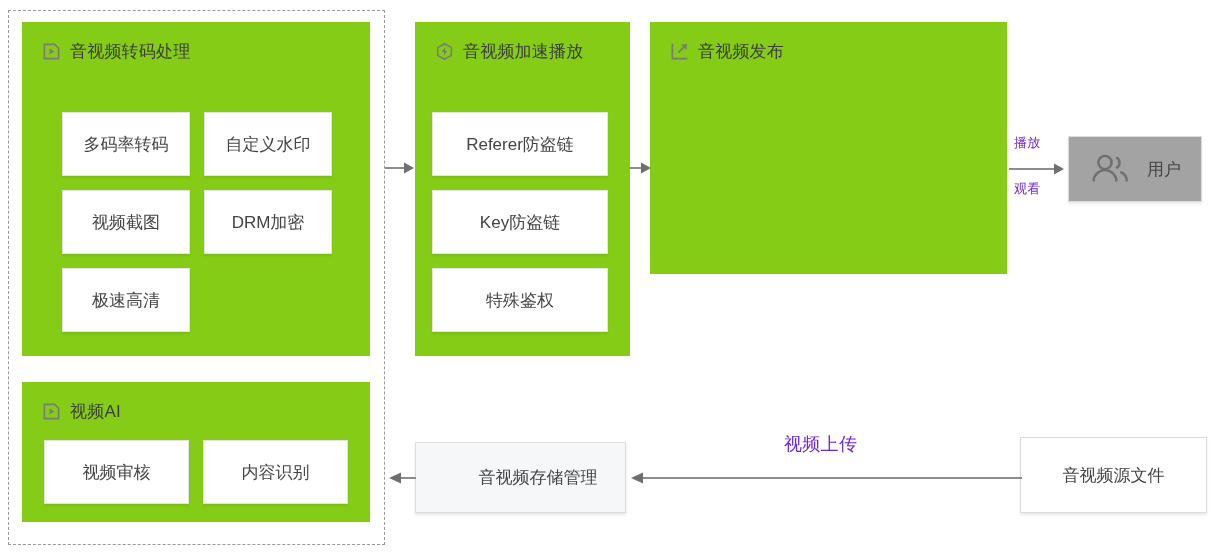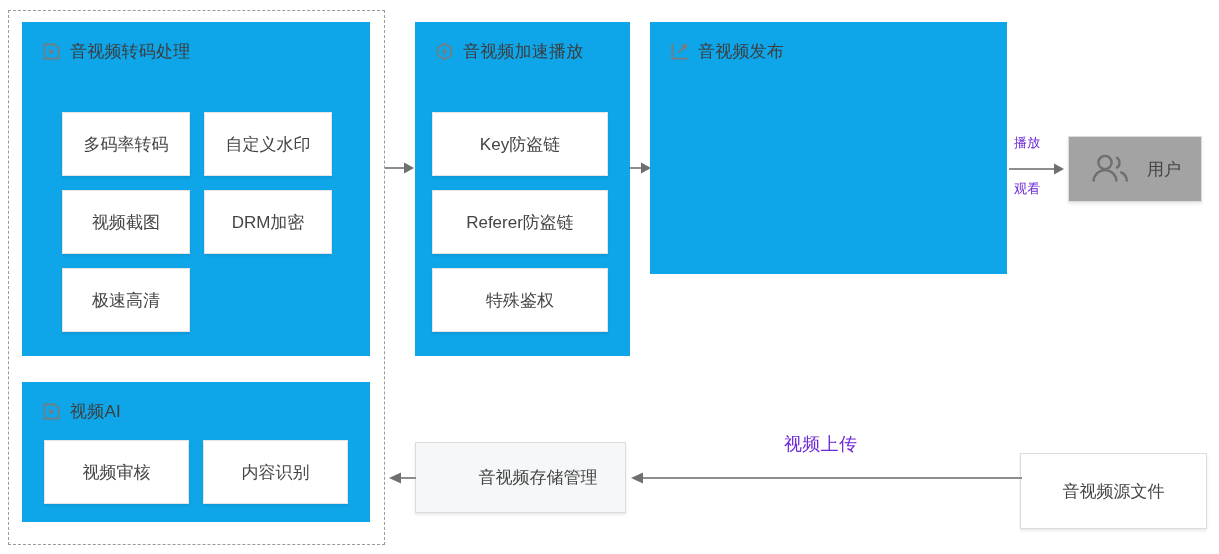--- a/index.html
+++ b/index.html
@@ -28,21 +28,21 @@
     width: 377px;
     height: 535px;
     border: 1px dashed #9a9a9a;
     box-sizing: border-box;
     background: transparent;
   }
 
   
   .panel {
     position: absolute;
-    background: #0ea5e9;
+    background: #84cc16;
     box-sizing: border-box;
   }
   .panel-head {
     position: absolute;
     left: 20px;
     top: 18px;
     display: flex;
     align-items: center;
     gap: 9px;
   }
@@ -150,22 +150,22 @@
 
   <div class="panel" style="left:415px; top:22px; width:215px; height:334px;">
     <div class="panel-head">
       <svg class="panel-icon" viewBox="0 0 24 24">
         <path d="M12 2.2 20.6 7.1 20.6 16.9 12 21.8 3.4 16.9 3.4 7.1 Z" fill="none" stroke="#7b7b7b" stroke-width="2"></path>
         <path d="M13 6.2 L8.4 12.6 L11.4 12.6 L10.9 17.6 L15.6 11.2 L12.5 11.2 Z" fill="#7b7b7b"></path>
       </svg>
       <span class="panel-title">音视频加速播放</span>
     </div>
     <div class="tiles" style="left:17px; top:90px; width:176px; gap:14px;">
+      <div class="tile" style="width:176px;height:64px;">Referer防盗链</div>
       <div class="tile" style="width:176px;height:64px;">Key防盗链</div>
-      <div class="tile" style="width:176px;height:64px;">Referer防盗链</div>
       <div class="tile" style="width:176px;height:64px;">特殊鉴权</div>
     </div>
   </div>
 
   <div class="panel" style="left:650px; top:22px; width:357px; height:252px;">
     <div class="panel-head">
       <svg class="panel-icon" viewBox="0 0 24 24">
         <path d="M3 3 L3 21 L21 21" fill="none" stroke="#7b7b7b" stroke-width="2.2" stroke-linecap="square"></path>
         <path d="M21 3 L10.5 13.5" fill="none" stroke="#7b7b7b" stroke-width="2.4"></path>
         <path d="M13.5 3 L21 3 L21 10.5 Z" fill="#7b7b7b"></path>
@@ -193,21 +193,21 @@
       <circle cx="16" cy="9.5" r="6.6" fill="none" stroke="#6f6f6f" stroke-width="2.4"></circle>
       <path d="M4.6 28.5 a11.4 11.4 0 0 1 22.8 0" fill="none" stroke="#6f6f6f" stroke-width="2.4"></path>
       <path d="M27.2 4.2 a6.2 6.2 0 0 1 0 11.0" fill="none" stroke="#6f6f6f" stroke-width="2.4"></path>
       <path d="M31.4 18.8 a10.2 10.2 0 0 1 6.4 9.7" fill="none" stroke="#6f6f6f" stroke-width="2.4"></path>
     </svg>
     <span class="u-label">用户</span>
   </div>
 
   <div class="plainbox grey" style="left:415px; top:442px; width:211px; height:71px;">音视频存储管理</div>
 
-  <div class="plainbox white" style="left:1020px; top:437px; width:187px; height:76px;margin-top:16px;">音视频源文件</div>
+  <div class="plainbox white" style="left:1020px; top:437px; width:187px; height:76px;">音视频源文件</div>
 
   <div class="conn" style="left:385px; top:160px; width:32px; height:16px;">
     <svg width="32" height="16" viewBox="0 0 32 16">
       <line x1="0" y1="8" x2="20" y2="8" stroke="#8d8d8d" stroke-width="2"></line>
       <path d="M19 2.5 L29 8 L19 13.5 Z" fill="#6f6f6f"></path>
     </svg>
   </div>
 
   <div class="conn" style="left:630px; top:160px; width:24px; height:16px;">
     <svg width="24" height="16" viewBox="0 0 24 16">

